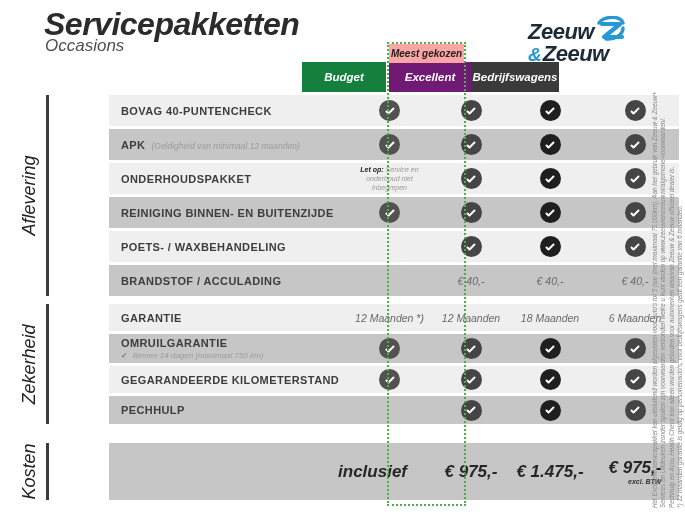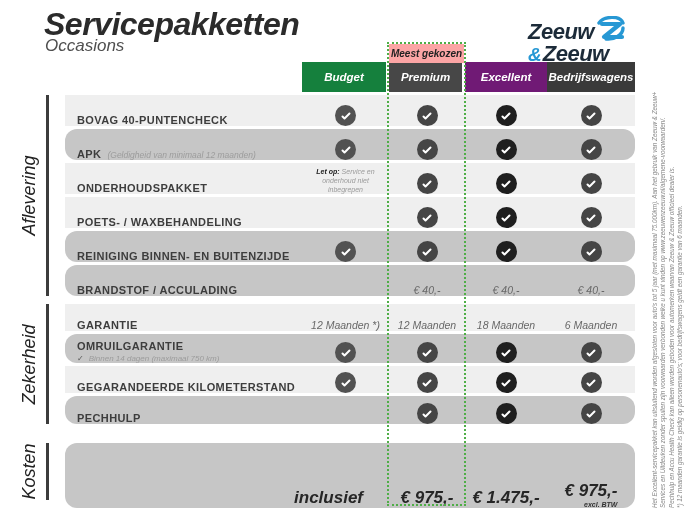--- a/index.html
+++ b/index.html
@@ -22,23 +22,23 @@
   .hdr-row { position:absolute; left:65px; top:62px; width:570px; height:30px; display:flex; }
   .hdr-spacer { width:237px; }
   .hcell { height:30px; display:flex; align-items:center; justify-content:center; color:#fff; font-size:11.5px; font-weight:bold; font-style:italic; }
   .hc0 { width:84px; margin-right:3px; }
   .hc1 { width:73px; margin-right:3px; }
   .hc2 { width:82px; }
   .hc3 { width:88px; }
 
   .sec { position:absolute; left:65px; width:570px; }
   .rows { display:flex; flex-direction:column; gap:3px; }
-  .row { display:flex; align-items:flex-end; width:570px; }
+  .row { display:flex; align-items:center; width:570px;margin-left:44px; }
   .row.light { background:#efefef; }
-  .row.dark { background:#c6c6c6;border-radius:12px; }
+  .row.dark { background:#c6c6c6; }
 
   .cell { display:flex; align-items:center; justify-content:center; }
   .label-cell { width:237px; justify-content:flex-start; padding-left:12px; flex-direction:column; align-items:flex-start; justify-content:center; }
   .label-line { display:flex; align-items:baseline; }
   .rlabel { font-size:11px; font-weight:bold; color:#3d3d3d; letter-spacing:0.4px; }
   .sublabel { font-size:8.5px; font-style:italic; color:#9c9c9c; margin-left:6px; font-weight:normal; }
   .subcheck { font-size:8px; font-style:italic; color:#9c9c9c; margin-top:2px; display:flex; align-items:center; }
   .subcheck .tick { font-style:normal; color:#555; font-size:8px; margin-right:5px; }
   .c0 { width:87px; } .c1 { width:76px; } .c2 { width:82px; } .c3 { width:88px; }
 
@@ -85,21 +85,20 @@
     </div>
     <div class="logo-row logo-row2">
       <span class="logo-amp">&amp;</span>
       <span class="logo-word">Zeeuw</span>
     </div>
   </div>
 
   <div class="hdr-row">
     <div class="hdr-spacer"></div>
   <div class="hcell hc0" style="background: #15803d;">Budget</div>
-      <div class="hcell hc1" style="background: rgb(71, 71, 71);">Premium</div>
       <div class="hcell hc2" style="background: #701a75;">Excellent</div>
       <div class="hcell hc3" style="background: rgb(58, 58, 58);">Bedrijfswagens</div>
     </div>
 
   <div class="sec" id="sec0" style="top:95px;">
       <div class="rows">
         <div class="row light" style="height: 31px;">
           <div class="cell label-cell">
             <div class="label-line">
               <span class="rlabel">BOVAG 40-PUNTENCHECK</span>
@@ -194,62 +193,62 @@
             </span>
           </div>
           <div class="cell c3">
             <span class="check" style="background: rgb(69, 69, 69);">
               <svg width="12" height="12" viewBox="0 0 24 24">
                 <path d="M5 13l4 4 10-10" stroke="#fff" stroke-width="4" fill="none" stroke-linecap="round" stroke-linejoin="round"></path>
               </svg>
             </span>
           </div>
         </div>
+        <div class="row dark" style="height: 31px;">
+          <div class="cell label-cell">
+            <div class="label-line">
+              <span class="rlabel">REINIGING BINNEN- EN BUITENZIJDE</span>
+            </div>
+          </div>
+          <div class="cell c0">
+            <span class="check" style="background: rgb(82, 82, 82);">
+              <svg width="12" height="12" viewBox="0 0 24 24">
+                <path d="M5 13l4 4 10-10" stroke="#fff" stroke-width="4" fill="none" stroke-linecap="round" stroke-linejoin="round"></path>
+              </svg>
+            </span>
+          </div>
+          <div class="cell c1">
+            <span class="check" style="background: rgb(69, 69, 69);">
+              <svg width="12" height="12" viewBox="0 0 24 24">
+                <path d="M5 13l4 4 10-10" stroke="#fff" stroke-width="4" fill="none" stroke-linecap="round" stroke-linejoin="round"></path>
+              </svg>
+            </span>
+          </div>
+          <div class="cell c2">
+            <span class="check" style="background: rgb(31, 31, 31);">
+              <svg width="12" height="12" viewBox="0 0 24 24">
+                <path d="M5 13l4 4 10-10" stroke="#fff" stroke-width="4" fill="none" stroke-linecap="round" stroke-linejoin="round"></path>
+              </svg>
+            </span>
+          </div>
+          <div class="cell c3">
+            <span class="check" style="background: rgb(69, 69, 69);">
+              <svg width="12" height="12" viewBox="0 0 24 24">
+                <path d="M5 13l4 4 10-10" stroke="#fff" stroke-width="4" fill="none" stroke-linecap="round" stroke-linejoin="round"></path>
+              </svg>
+            </span>
+          </div>
+        </div>
         <div class="row light" style="height: 31px;">
           <div class="cell label-cell">
             <div class="label-line">
               <span class="rlabel">POETS- / WAXBEHANDELING</span>
             </div>
           </div>
           <div class="cell c0"></div>
-          <div class="cell c1">
-            <span class="check" style="background: rgb(69, 69, 69);">
-              <svg width="12" height="12" viewBox="0 0 24 24">
-                <path d="M5 13l4 4 10-10" stroke="#fff" stroke-width="4" fill="none" stroke-linecap="round" stroke-linejoin="round"></path>
-              </svg>
-            </span>
-          </div>
-          <div class="cell c2">
-            <span class="check" style="background: rgb(31, 31, 31);">
-              <svg width="12" height="12" viewBox="0 0 24 24">
-                <path d="M5 13l4 4 10-10" stroke="#fff" stroke-width="4" fill="none" stroke-linecap="round" stroke-linejoin="round"></path>
-              </svg>
-            </span>
-          </div>
-          <div class="cell c3">
-            <span class="check" style="background: rgb(69, 69, 69);">
-              <svg width="12" height="12" viewBox="0 0 24 24">
-                <path d="M5 13l4 4 10-10" stroke="#fff" stroke-width="4" fill="none" stroke-linecap="round" stroke-linejoin="round"></path>
-              </svg>
-            </span>
-          </div>
-        </div>
-        <div class="row dark" style="height: 31px;">
-          <div class="cell label-cell">
-            <div class="label-line">
-              <span class="rlabel">REINIGING BINNEN- EN BUITENZIJDE</span>
-            </div>
-          </div>
-          <div class="cell c0">
-            <span class="check" style="background: rgb(82, 82, 82);">
-              <svg width="12" height="12" viewBox="0 0 24 24">
-                <path d="M5 13l4 4 10-10" stroke="#fff" stroke-width="4" fill="none" stroke-linecap="round" stroke-linejoin="round"></path>
-              </svg>
-            </span>
-          </div>
           <div class="cell c1">
             <span class="check" style="background: rgb(69, 69, 69);">
               <svg width="12" height="12" viewBox="0 0 24 24">
                 <path d="M5 13l4 4 10-10" stroke="#fff" stroke-width="4" fill="none" stroke-linecap="round" stroke-linejoin="round"></path>
               </svg>
             </span>
           </div>
           <div class="cell c2">
             <span class="check" style="background: rgb(31, 31, 31);">
               <svg width="12" height="12" viewBox="0 0 24 24">
@@ -405,21 +404,21 @@
               <svg width="12" height="12" viewBox="0 0 24 24">
                 <path d="M5 13l4 4 10-10" stroke="#fff" stroke-width="4" fill="none" stroke-linecap="round" stroke-linejoin="round"></path>
               </svg>
             </span>
           </div>
         </div>
       </div>
     </div>
   <div class="sec sec-kosten" id="sec2" style="top:443px;">
       <div class="rows">
-        <div class="row dark" style="height: 65px;">
+        <div class="row dark" style="height: 57px;">
           <div class="cell label-cell"></div>
           <div class="cell c0">
             <div class="price-wrap">
               <span class="price">inclusief</span>
             </div>
           </div>
           <div class="cell c1">
             <div class="price-wrap">
               <span class="price">€ 975,-</span>
             </div>

